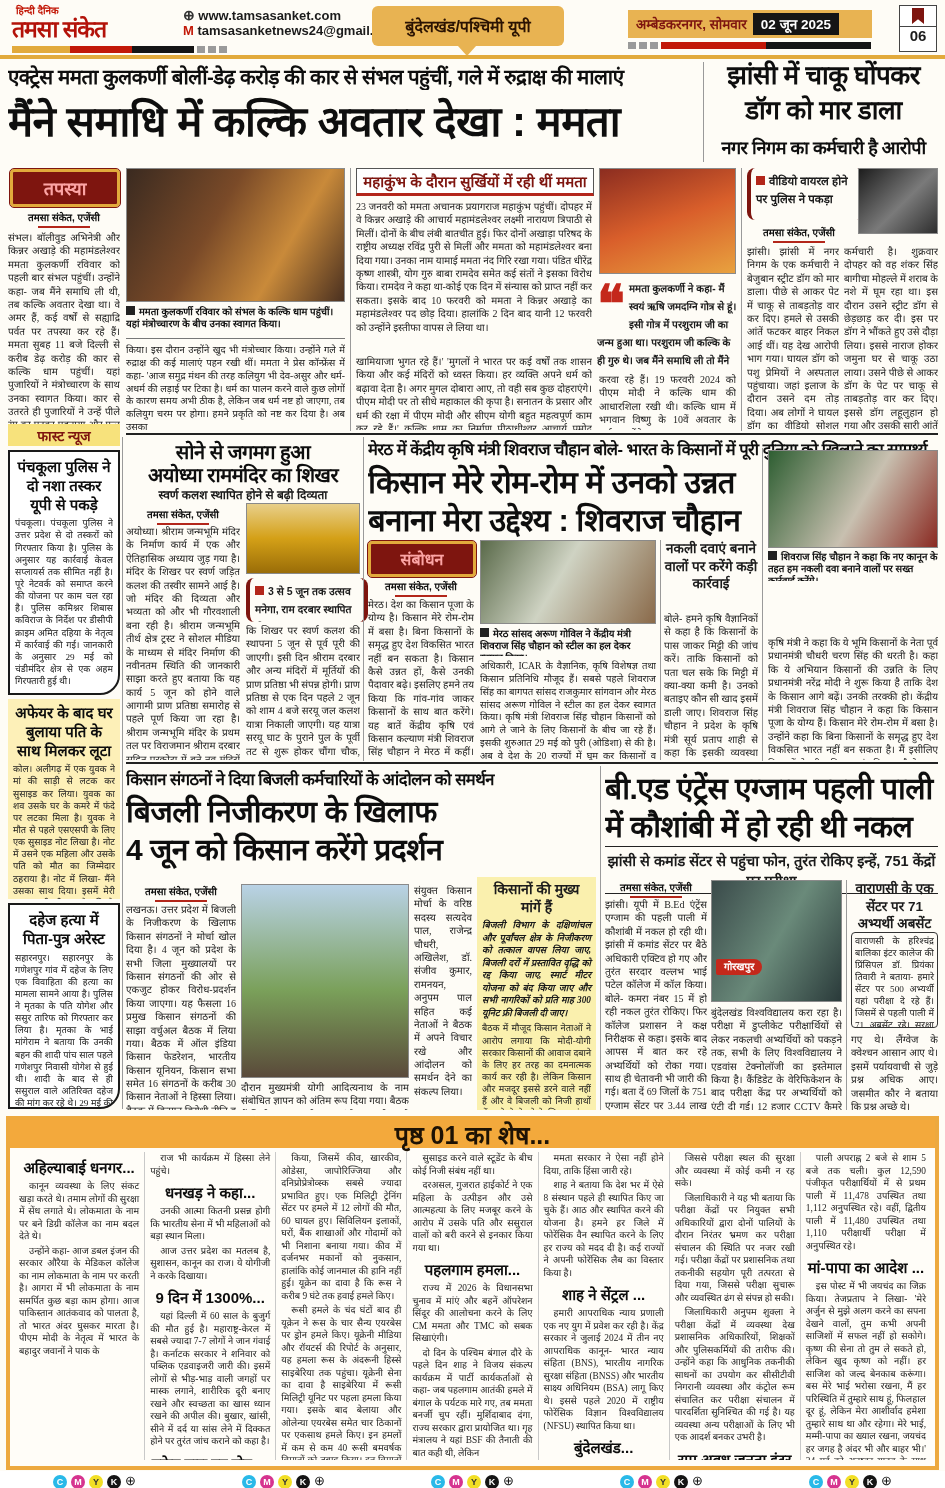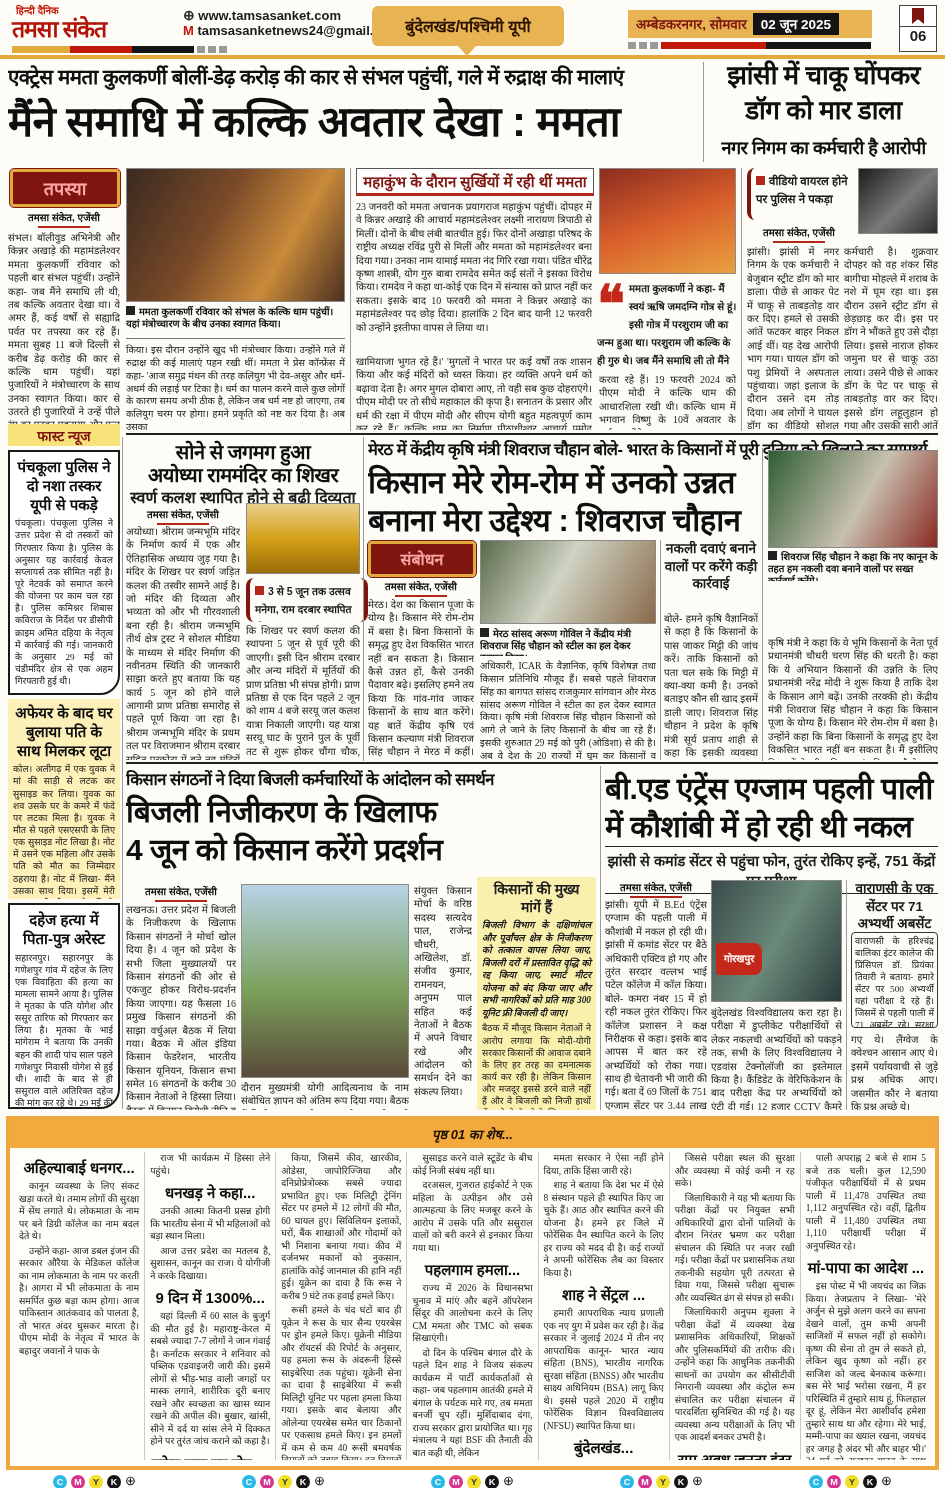--- a/index.html
+++ b/index.html
@@ -37,21 +37,21 @@
   .reg{font-size:13px;line-height:14px;color:#111;margin:0 2px;}
   .fn-head{background:#f7e27c;color:#7e150f;font:bold 14px "Liberation Sans",sans-serif;
            display:flex;align-items:center;justify-content:center;}
   .fn-h{font:bold 15px "Liberation Sans",sans-serif;text-align:center;line-height:1.25;margin:2px 0 3px;color:#0d0d0d;}
   .fn-body{font-size:9.2px;line-height:1.32;text-align:justify;overflow:hidden;}
   .round-box{border:2px solid #1a1a1a;border-radius:0 0 20px 0;padding:4px 5px;box-sizing:border-box;background:#fff;}
   .ydemand{background:#faf0ae;padding:4px 5px;box-sizing:border-box;overflow:hidden;}
   .sub-bar{border-top:1.5px solid #222;border-bottom:1.5px solid #222;
            font:bold 14.5px "Liberation Sans",sans-serif;text-align:center;padding:3px 0;}
   .photo-tag{position:absolute;left:4px;bottom:26px;background:#c4281b;color:#fff;
-             font:bold 10px/16px "Liberation Sans",sans-serif;padding:8px 8px;border-radius:2px 8px 8px 2px;}
+             font:bold 10px/16px "Liberation Sans",sans-serif;padding:0 8px;border-radius:2px 8px 8px 2px;}
 </style>
 </head>
 <body>
 
 <div id="page">
 
   <div class="abs" style="left:12px;top:3px;width:165px;">
     <div class="sans" style="font-size:10px;font-weight:bold;color:#c21807;padding-left:4px;">हिन्दी दैनिक</div>
     <div class="sans" style="font-size:23px;font-weight:800;color:#b31209;line-height:1.05;letter-spacing:-1px;">तमसा संकेत</div>
   </div>
@@ -140,21 +140,21 @@
     <div class="fn-body">कोल। अलीगढ़ में एक युवक ने मां की साड़ी से लटक कर सुसाइड कर लिया। युवक का शव उसके घर के कमरे में फंदे पर लटका मिला है। युवक ने मौत से पहले एसएसपी के लिए एक सुसाइड नोट लिखा है। नोट में उसने एक महिला और उसके पति को मौत का जिम्मेदार ठहराया है। नोट में लिखा- मैंने उसका साथ दिया। इसमें मेरी क्या गलती थी। उसने पति के साथ मिलकर मुझे पिटवाया। फिर छेड़छाड़ का केस किया। मुझे अब नहीं जीना है। फिलहाल मामले की सूचना पर पुलिस पहुंची और शव को पोस्टमार्टम के लिए मोर्चरी भिजवा दिया है।</div>
   </div>
   <div class="abs round-box" style="left:8px;top:903px;width:112px;height:206px;overflow:hidden;">
     <div class="fn-h">दहेज हत्या में पिता-पुत्र अरेस्ट</div>
     <div class="fn-body">सहारनपुर। सहारनपुर के गणेशपुर गांव में दहेज के लिए एक विवाहिता की हत्या का मामला सामने आया है। पुलिस ने मृतका के पति योगेश और ससुर तारिफ को गिरफ्तार कर लिया है। मृतका के भाई मांगेराम ने बताया कि उनकी बहन की शादी पांच साल पहले गणेशपुर निवासी योगेश से हुई थी। शादी के बाद से ही ससुराल वाले अतिरिक्त दहेज की मांग कर रहे थे। 29 मई की रात को उनकी बहन की हत्या कर दी गई।</div>
   </div>
   <div class="abs vrule" style="left:122px;top:437px;height:672px;"></div>
 
   <div class="abs head-xl" style="left:126px;top:438px;width:234px;font-size:20px;text-align:center;">सोने से जगमग हुआ</div>
   <div class="abs head-xl" style="left:126px;top:461px;width:234px;font-size:20px;text-align:center;">अयोध्या राममंदिर का शिखर</div>
-  <div class="abs sans" style="left:126px;top:486px;width:234px;font-size:16px;font-weight:bold;text-align:center;">स्वर्ण कलश स्थापित होने से बढ़ी दिव्यता</div>
+  <div class="abs sans" style="left:126px;top:486px;width:234px;font-size:12px;font-weight:bold;text-align:center;">स्वर्ण कलश स्थापित होने से बढ़ी दिव्यता</div>
   <div class="abs byline" style="left:126px;top:507px;width:114px;">तमसा संकेत, एजेंसी</div>
   <div class="abs body-txt" style="left:126px;top:525px;width:114px;height:235px;">अयोध्या। श्रीराम जन्मभूमि मंदिर के निर्माण कार्य में एक और ऐतिहासिक अध्याय जुड़ गया है। मंदिर के शिखर पर स्वर्ण जड़ित कलश की तस्वीर सामने आई है। जो मंदिर की दिव्यता और भव्यता को और भी गौरवशाली बना रही है। श्रीराम जन्मभूमि तीर्थ क्षेत्र ट्रस्ट ने सोशल मीडिया के माध्यम से मंदिर निर्माण की नवीनतम स्थिति की जानकारी साझा करते हुए बताया कि यह कार्य 5 जून को होने वाले आगामी प्राण प्रतिष्ठा समारोह से पहले पूर्ण किया जा रहा है। श्रीराम जन्मभूमि मंदिर के प्रथम तल पर विराजमान श्रीराम दरबार सहित परकोटा में बने नव मंदिरों में स्थापित मूर्तियों की प्राण प्रतिष्ठा 3 जून से 5 जून तक होगी। इस त्रिदिवसीय आयोजन में विशेष पूजा-अर्चना, भोग और आरती की व्यवस्था की गई है। विश्व हिंदू परिषद (विहिप)</div>
   <div class="abs photo" style="left:246px;top:503px;width:114px;height:71px;background:linear-gradient(180deg,#e8cf8a 0%,#d4a017 50%,#9a6d08 100%);"></div>
   <div class="abs side-bars" style="left:246px;top:578px;width:104px;height:38px;overflow:hidden;">
     <span class="red-sq"></span><span class="sans" style="font-size:10.5px;font-weight:bold;line-height:1.25;">3 से 5 जून तक उत्सव मनेगा, राम दरबार स्थापित होगा</span>
   </div>
   <div class="abs body-txt" style="left:246px;top:624px;width:114px;height:136px;">कि शिखर पर स्वर्ण कलश की स्थापना 5 जून से पूर्व पूरी की जाएगी। इसी दिन श्रीराम दरबार और अन्य मंदिरों में मूर्तियों की प्राण प्रतिष्ठा भी संपन्न होगी। प्राण प्रतिष्ठा से एक दिन पहले 2 जून को शाम 4 बजे सरयू जल कलश यात्रा निकाली जाएगी। यह यात्रा सरयू घाट के पुराने पुल के पूर्वी तट से शुरू होकर चौंगा चौक, राम पथ, शृंगार हाट, हनुमान गढ़ी, दशरथ महल, रामकोट और रंगमहल बैरियर</div>
   <div class="abs vrule" style="left:363px;top:437px;height:324px;"></div>
 
   <div class="abs head-xl" style="left:368px;top:437px;width:570px;font-size:16.5px;white-space:nowrap;overflow:hidden;">मेरठ में केंद्रीय कृषि मंत्री शिवराज चौहान बोले- भारत के किसानों में पूरी दुनिया को खिलाने का सामर्थ्य</div>
@@ -202,21 +202,21 @@
   <div class="abs photo" style="left:711px;top:880px;width:131px;height:122px;background:linear-gradient(120deg,#3a4a4a,#6a8a7a 50%,#2a3a3a);">
     <div class="photo-tag">गोरखपुर</div>
   </div>
   <div class="abs body-txt" style="left:711px;top:1006px;width:131px;height:104px;">बुंदेलखंड विश्वविद्यालय करा रहा है। परीक्षा में डुप्लीकेट परीक्षार्थियों से लेकर नकलची अभ्यर्थियों को पकड़ने तक, सभी के लिए विश्वविद्यालय ने एडवांस टेक्नोलॉजी का इस्तेमाल किया है। कैंडिडेट के वेरिफिकेशन के बाद परीक्षा केंद्र पर अभ्यर्थियों को एंट्री दी गई। 12 हजार CCTV कैमरे से परीक्षा केंद्रों की निगरानी की जा रही है। लखनऊ में जूही शुक्ला ने बताया कि इस बार का पेपर अच्छा था। जीएस में केमिस्ट्री और बायो से रिलेटेड अधिक क्वेश्चंस पूछे</div>
   <div class="abs vrule" style="left:846px;top:880px;height:230px;"></div>
   <div class="abs sans" style="left:851px;top:880px;width:87px;font-size:13.5px;font-weight:bold;text-align:center;line-height:1.3;">वाराणसी के एक सेंटर पर 71 अभ्यर्थी अबसेंट</div>
   <div class="abs" style="left:851px;top:932px;width:87px;height:96px;border:1.5px solid #333;border-radius:4px;padding:3px;box-sizing:border-box;overflow:hidden;font-size:9.2px;line-height:1.3;text-align:justify;">वाराणसी के हरिश्चंद्र बालिका इंटर कालेज की प्रिंसिपल डॉ. प्रियंका तिवारी ने बताया- हमारे सेंटर पर 500 अभ्यर्थी यहां परीक्षा दे रहे हैं। जिसमें से पहली पाली में 71 अबसेंट रहे। सुरक्षा के इंतजाम कड़े हैं।</div>
   <div class="abs body-txt" style="left:851px;top:1033px;width:87px;height:77px;">गए थे। लैंग्वेज के क्वेश्चन आसान आए थे। इसमें पर्यायवाची से जुड़े प्रश्न अधिक आए। जसमीत कौर ने बताया कि प्रश्न अच्छे थे।</div>
 
   <div class="abs" style="left:6px;top:1116px;width:933px;height:354px;border:4px solid #eda93f;box-sizing:border-box;background:#fffdf8;">
-    <div class="sans" style="height:28px;background:#f3a93c;display:flex;align-items:center;justify-content:center;font-size:13px;font-weight:bold;color:#1d1204;font-style:italic;">पृष्ठ 01 का शेष...</div>
+    <div class="sans" style="height:28px;background:#f3a93c;display:flex;align-items:center;justify-content:center;font-size:25px;font-weight:bold;color:#1d1204;">पृष्ठ 01 का शेष...</div>
     <div style="display:flex;height:312px;padding:4px 4px 0;box-sizing:border-box;">
       <div class="bcol">
         <div class="bh">अहिल्याबाई धनगर...</div>
         <p class="bp">कानून व्यवस्था के लिए संकट खड़ा करते थे। तमाम लोगों की सुरक्षा में सेंध लगाते थे। लोकमाता के नाम पर बने डिग्री कॉलेज का नाम बदल देते थे।</p>
         <p class="bp">उन्होंने कहा- आज डबल इंजन की सरकार औरैया के मेडिकल कॉलेज का नाम लोकमाता के नाम पर करती है। आगरा में भी लोकमाता के नाम समर्पित कुछ बड़ा काम होगा। आज पाकिस्तान आतंकवाद को पालता है, तो भारत अंदर घुसकर मारता है। पीएम मोदी के नेतृत्व में भारत के बहादुर जवानों ने पाक के</p>
       </div>
       <div class="bcol">
         <p class="bp">राज भी कार्यक्रम में हिस्सा लेने पहुंचे।</p>
         <div class="bh">धनखड़ ने कहा...</div>
         <p class="bp">उनकी आत्मा कितनी प्रसन्न होगी कि भारतीय सेना में भी महिलाओं को बड़ा स्थान मिला।</p>

